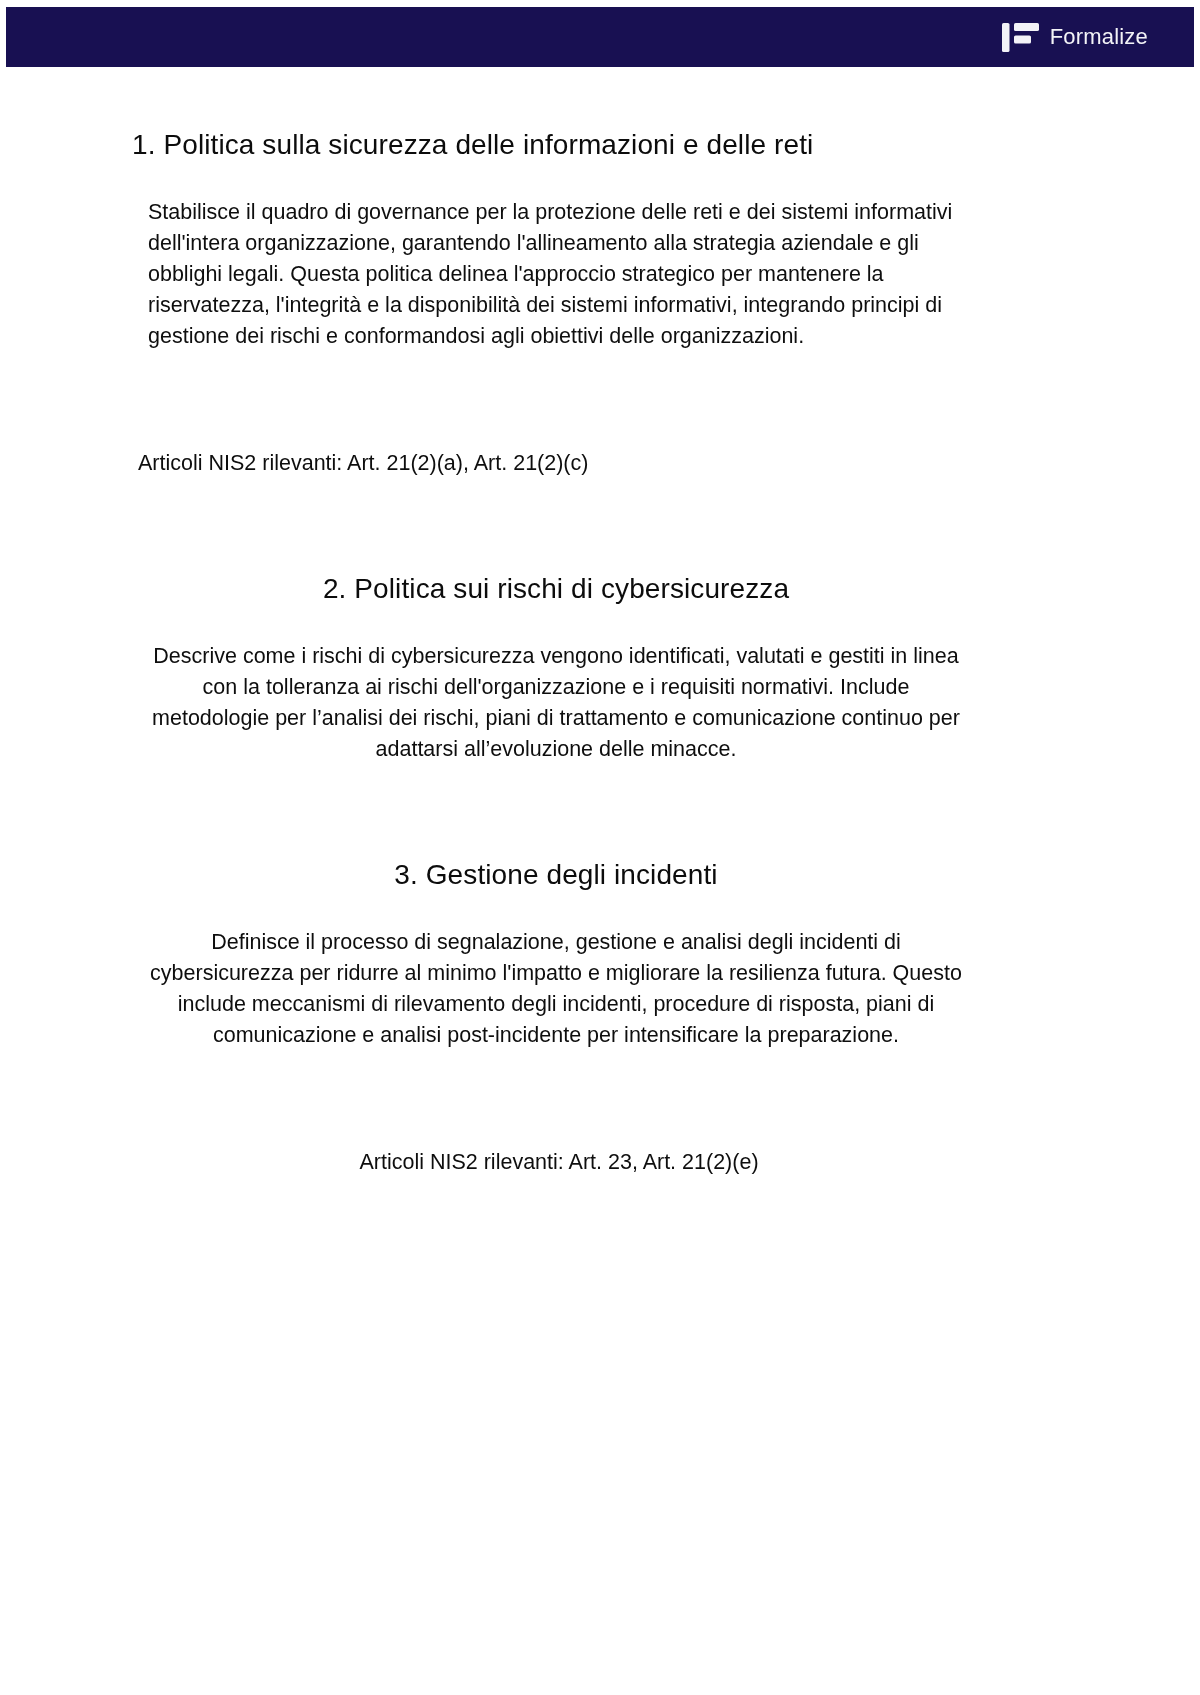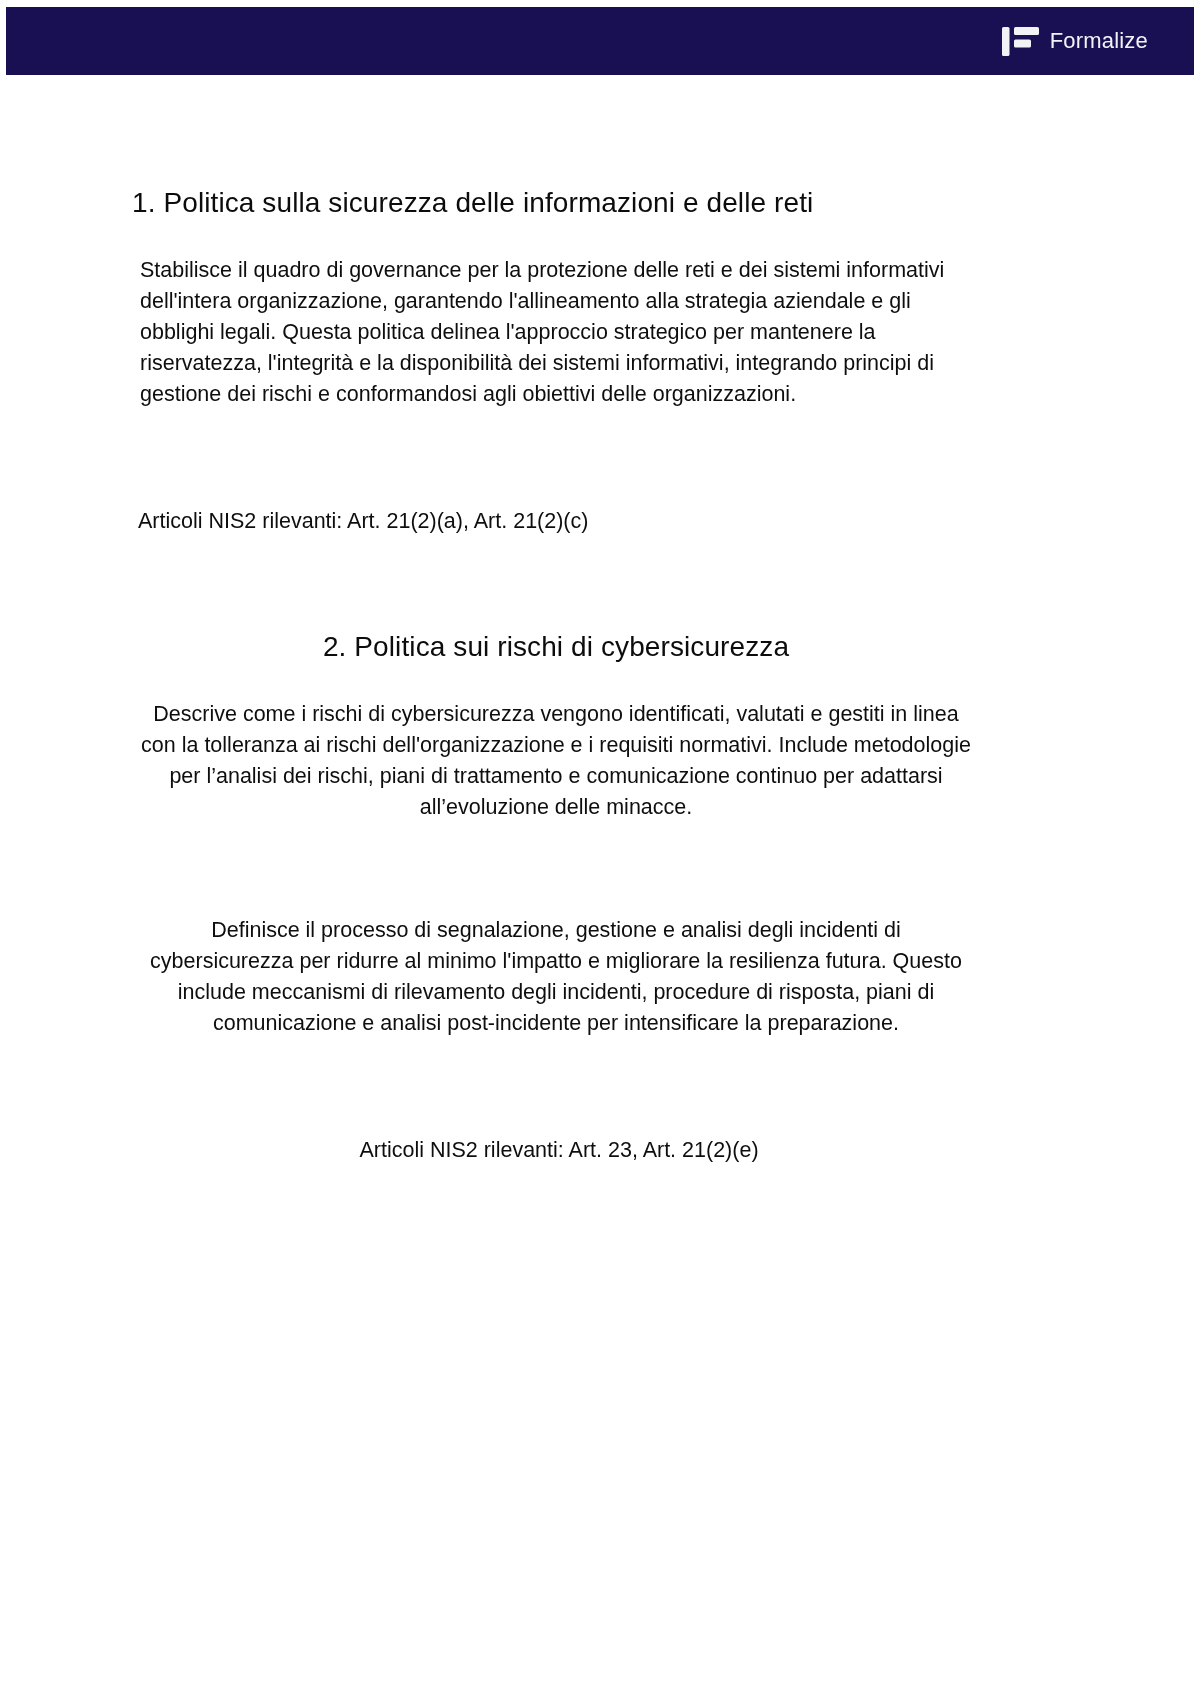--- a/index.html
+++ b/index.html
@@ -15,21 +15,21 @@
     background: #ffffff;
     overflow: hidden;
   }
 
   
   .app-header {
     position: absolute;
     top: 7px;
     left: 6px;
     right: 6px;
-    height: 68px;
+    height: 60px;
     background: #181052;
     display: flex;
     align-items: center;
     justify-content: flex-end;
     padding-right: 46px;
     box-sizing: border-box;
   }
   .brand {
     display: flex;
     align-items: center;
@@ -42,36 +42,36 @@
     font-weight: 500;
     letter-spacing: 0.2px;
   }
 
   
   .doc {
     position: absolute;
     top: 67px;
     left: 0;
     right: 0;
-    padding: 118px 220px 0 132px;
+    padding: 60px 220px 0 132px;
     box-sizing: border-box;
   }
   .policy-section { margin: 0; }
   .policy-section + .policy-section { margin-top: 92px; text-align: center; }
 
   .policy-section h2 {
     margin: 0 0 34px 0;
     font-size: 28px;
     line-height: 36px;
     font-weight: 500;
     color: #0c0c0c;
     letter-spacing: 0.1px;
   }
   .policy-section p.body-text {
-    margin: 8px;
+    margin: 16px;
     max-width: 845px;
     font-size: 21.5px;
     line-height: 31px;
     font-weight: 400;
     color: #0e0e0e;
   }
   .policy-section p.articles {
     margin: 96px 0 0 6px;
     font-size: 21.5px;
     line-height: 31px;
@@ -104,19 +104,20 @@
     <p class="body-text">Stabilisce il quadro di governance per la protezione delle reti e dei sistemi informativi dell'intera organizzazione, garantendo l'allineamento alla strategia aziendale e gli obblighi legali. Questa politica delinea l'approccio strategico per mantenere la riservatezza, l'integrità e la disponibilità dei sistemi informativi, integrando principi di gestione dei rischi e conformandosi agli obiettivi delle organizzazioni.</p>
     <p class="articles">Articoli NIS2 rilevanti: Art. 21(2)(a), Art. 21(2)(c)</p>
   </section>
 
   <section class="policy-section">
     <h2>2. Politica sui rischi di cybersicurezza</h2>
     <p class="body-text">Descrive come i rischi di cybersicurezza vengono identificati, valutati e gestiti in linea con la tolleranza ai rischi dell'organizzazione e i requisiti normativi. Include metodologie per l’analisi dei rischi, piani di trattamento e comunicazione continuo per adattarsi all’evoluzione delle minacce.</p>
   </section>
 
   <section class="policy-section">
+    <h2>3. Gestione degli incidenti</h2>
     <p class="body-text">Definisce il processo di segnalazione, gestione e analisi degli incidenti di cybersicurezza per ridurre al minimo l'impatto e migliorare la resilienza futura. Questo include meccanismi di rilevamento degli incidenti, procedure di risposta, piani di comunicazione e analisi post-incidente per intensificare la preparazione.</p>
     <p class="articles">Articoli NIS2 rilevanti: Art. 23, Art. 21(2)(e)</p>
   </section>
 </div>
   </main>
 
 </div>
 
 </body></html>

